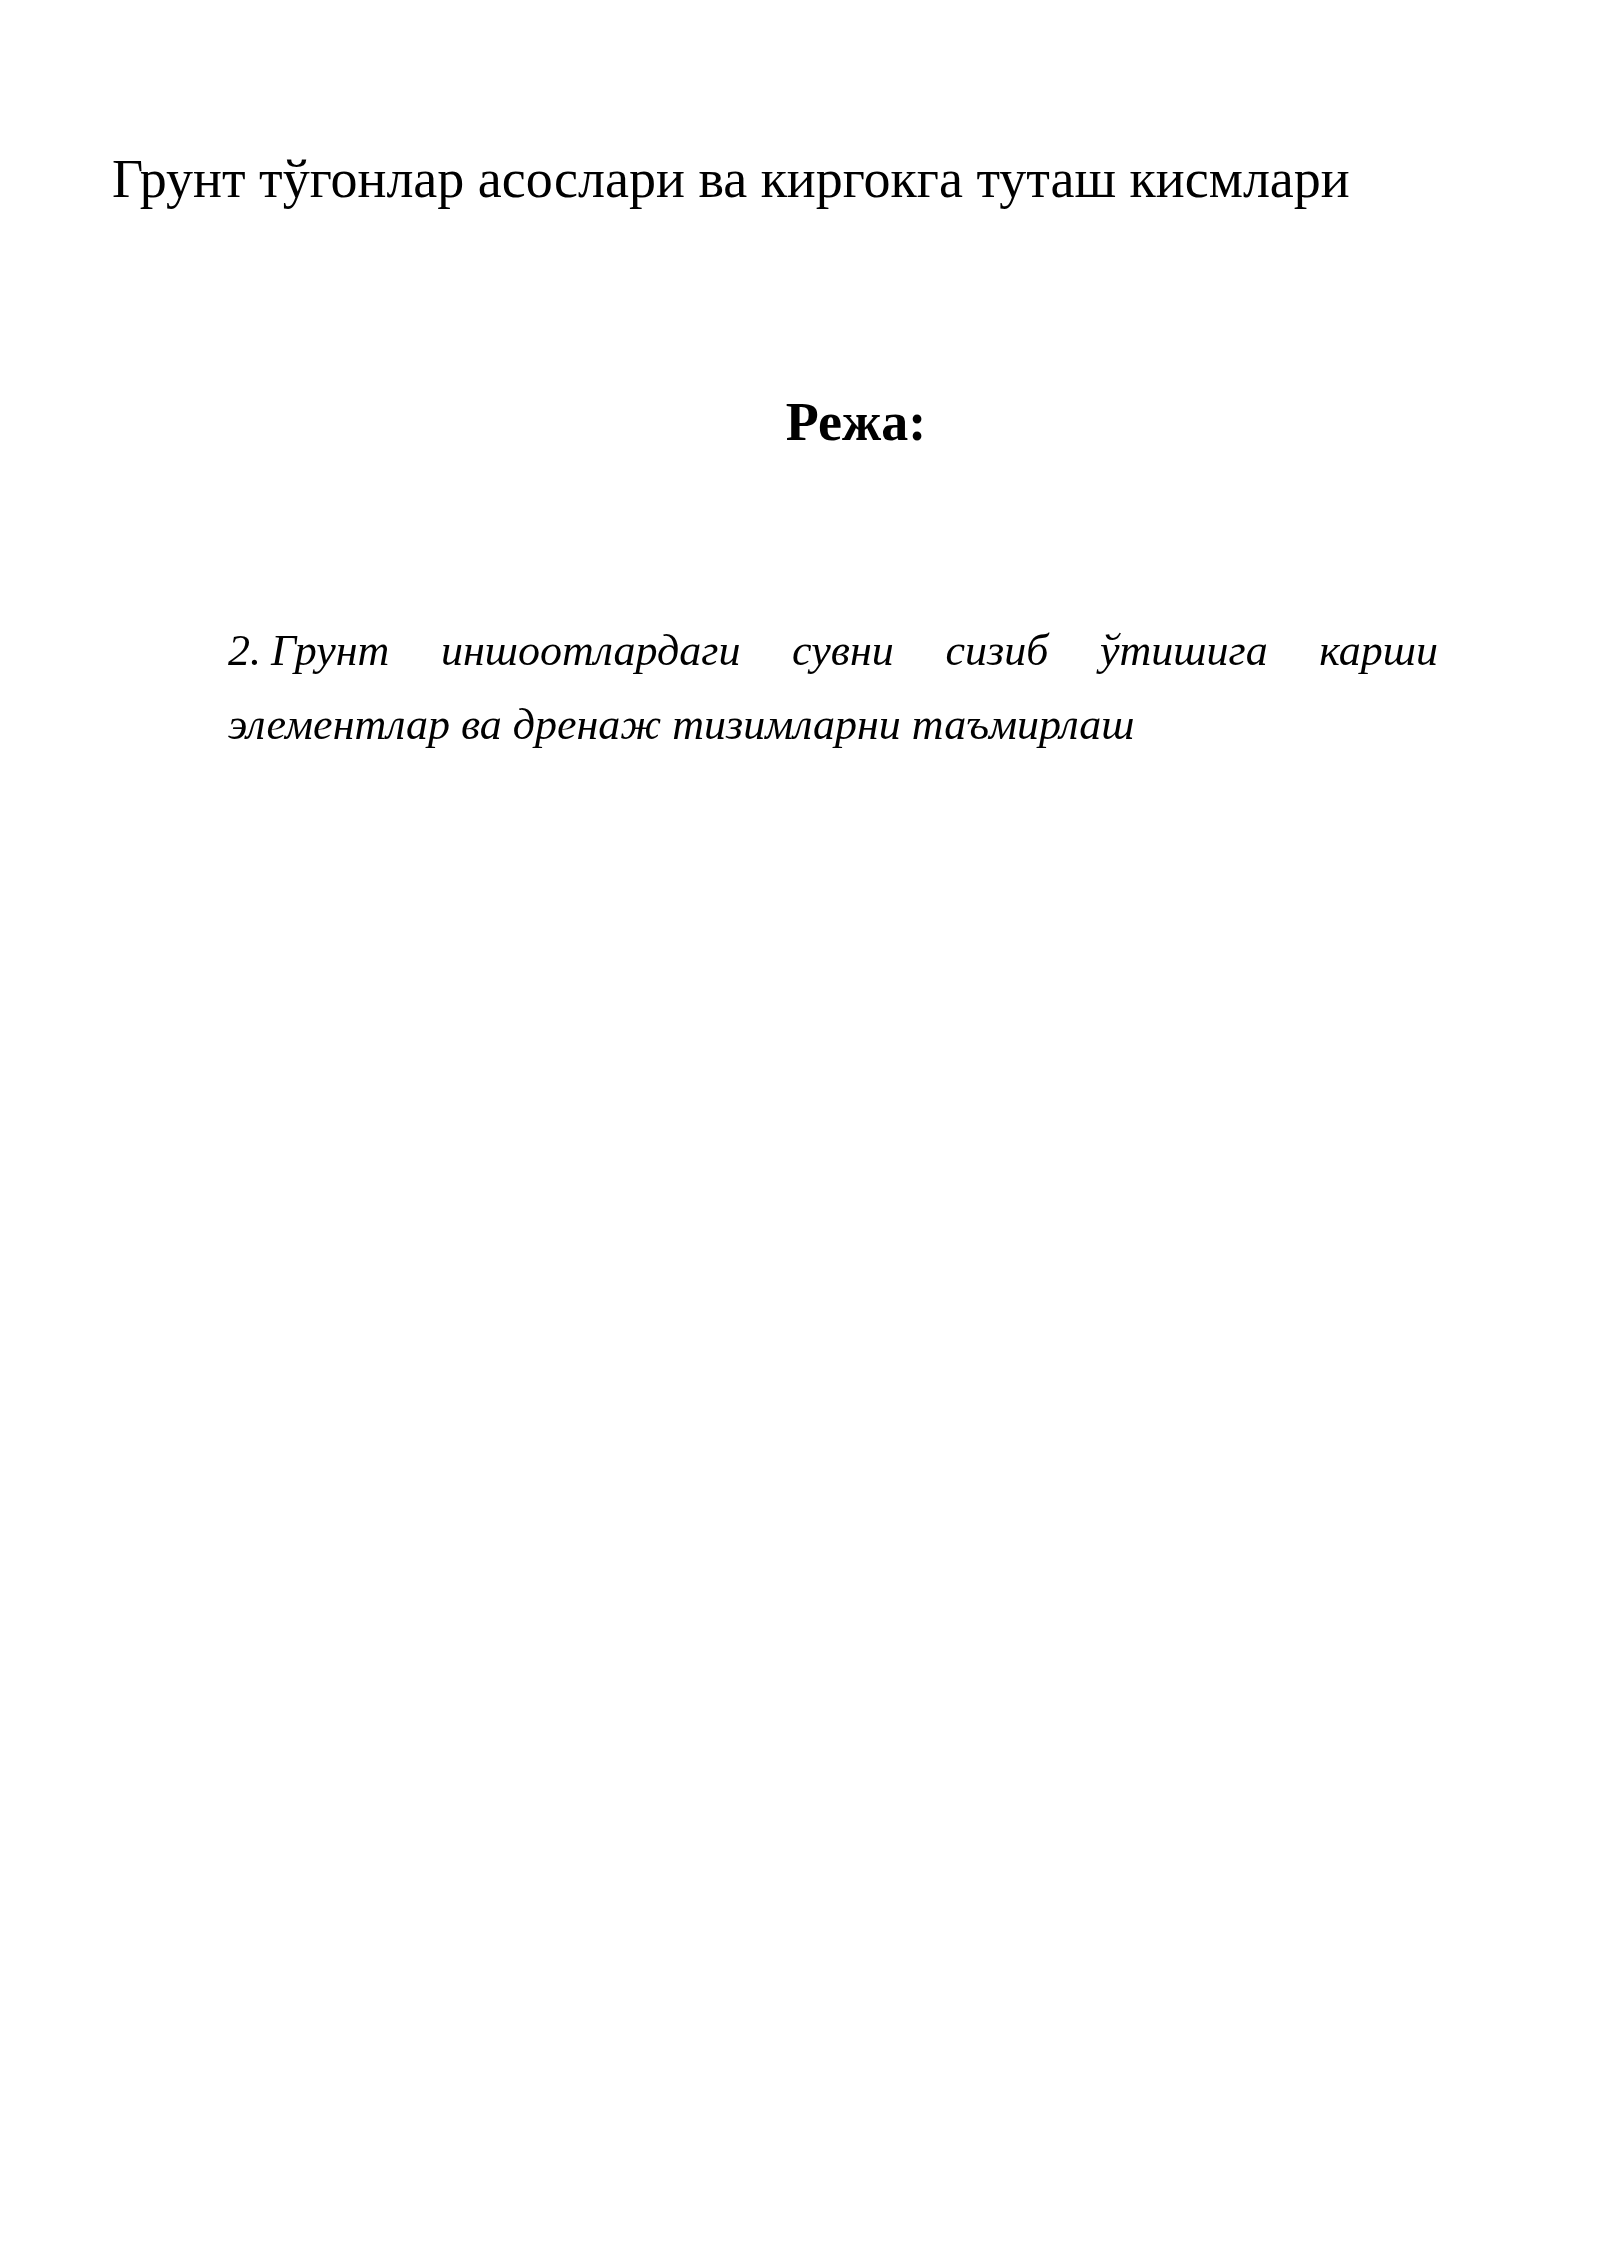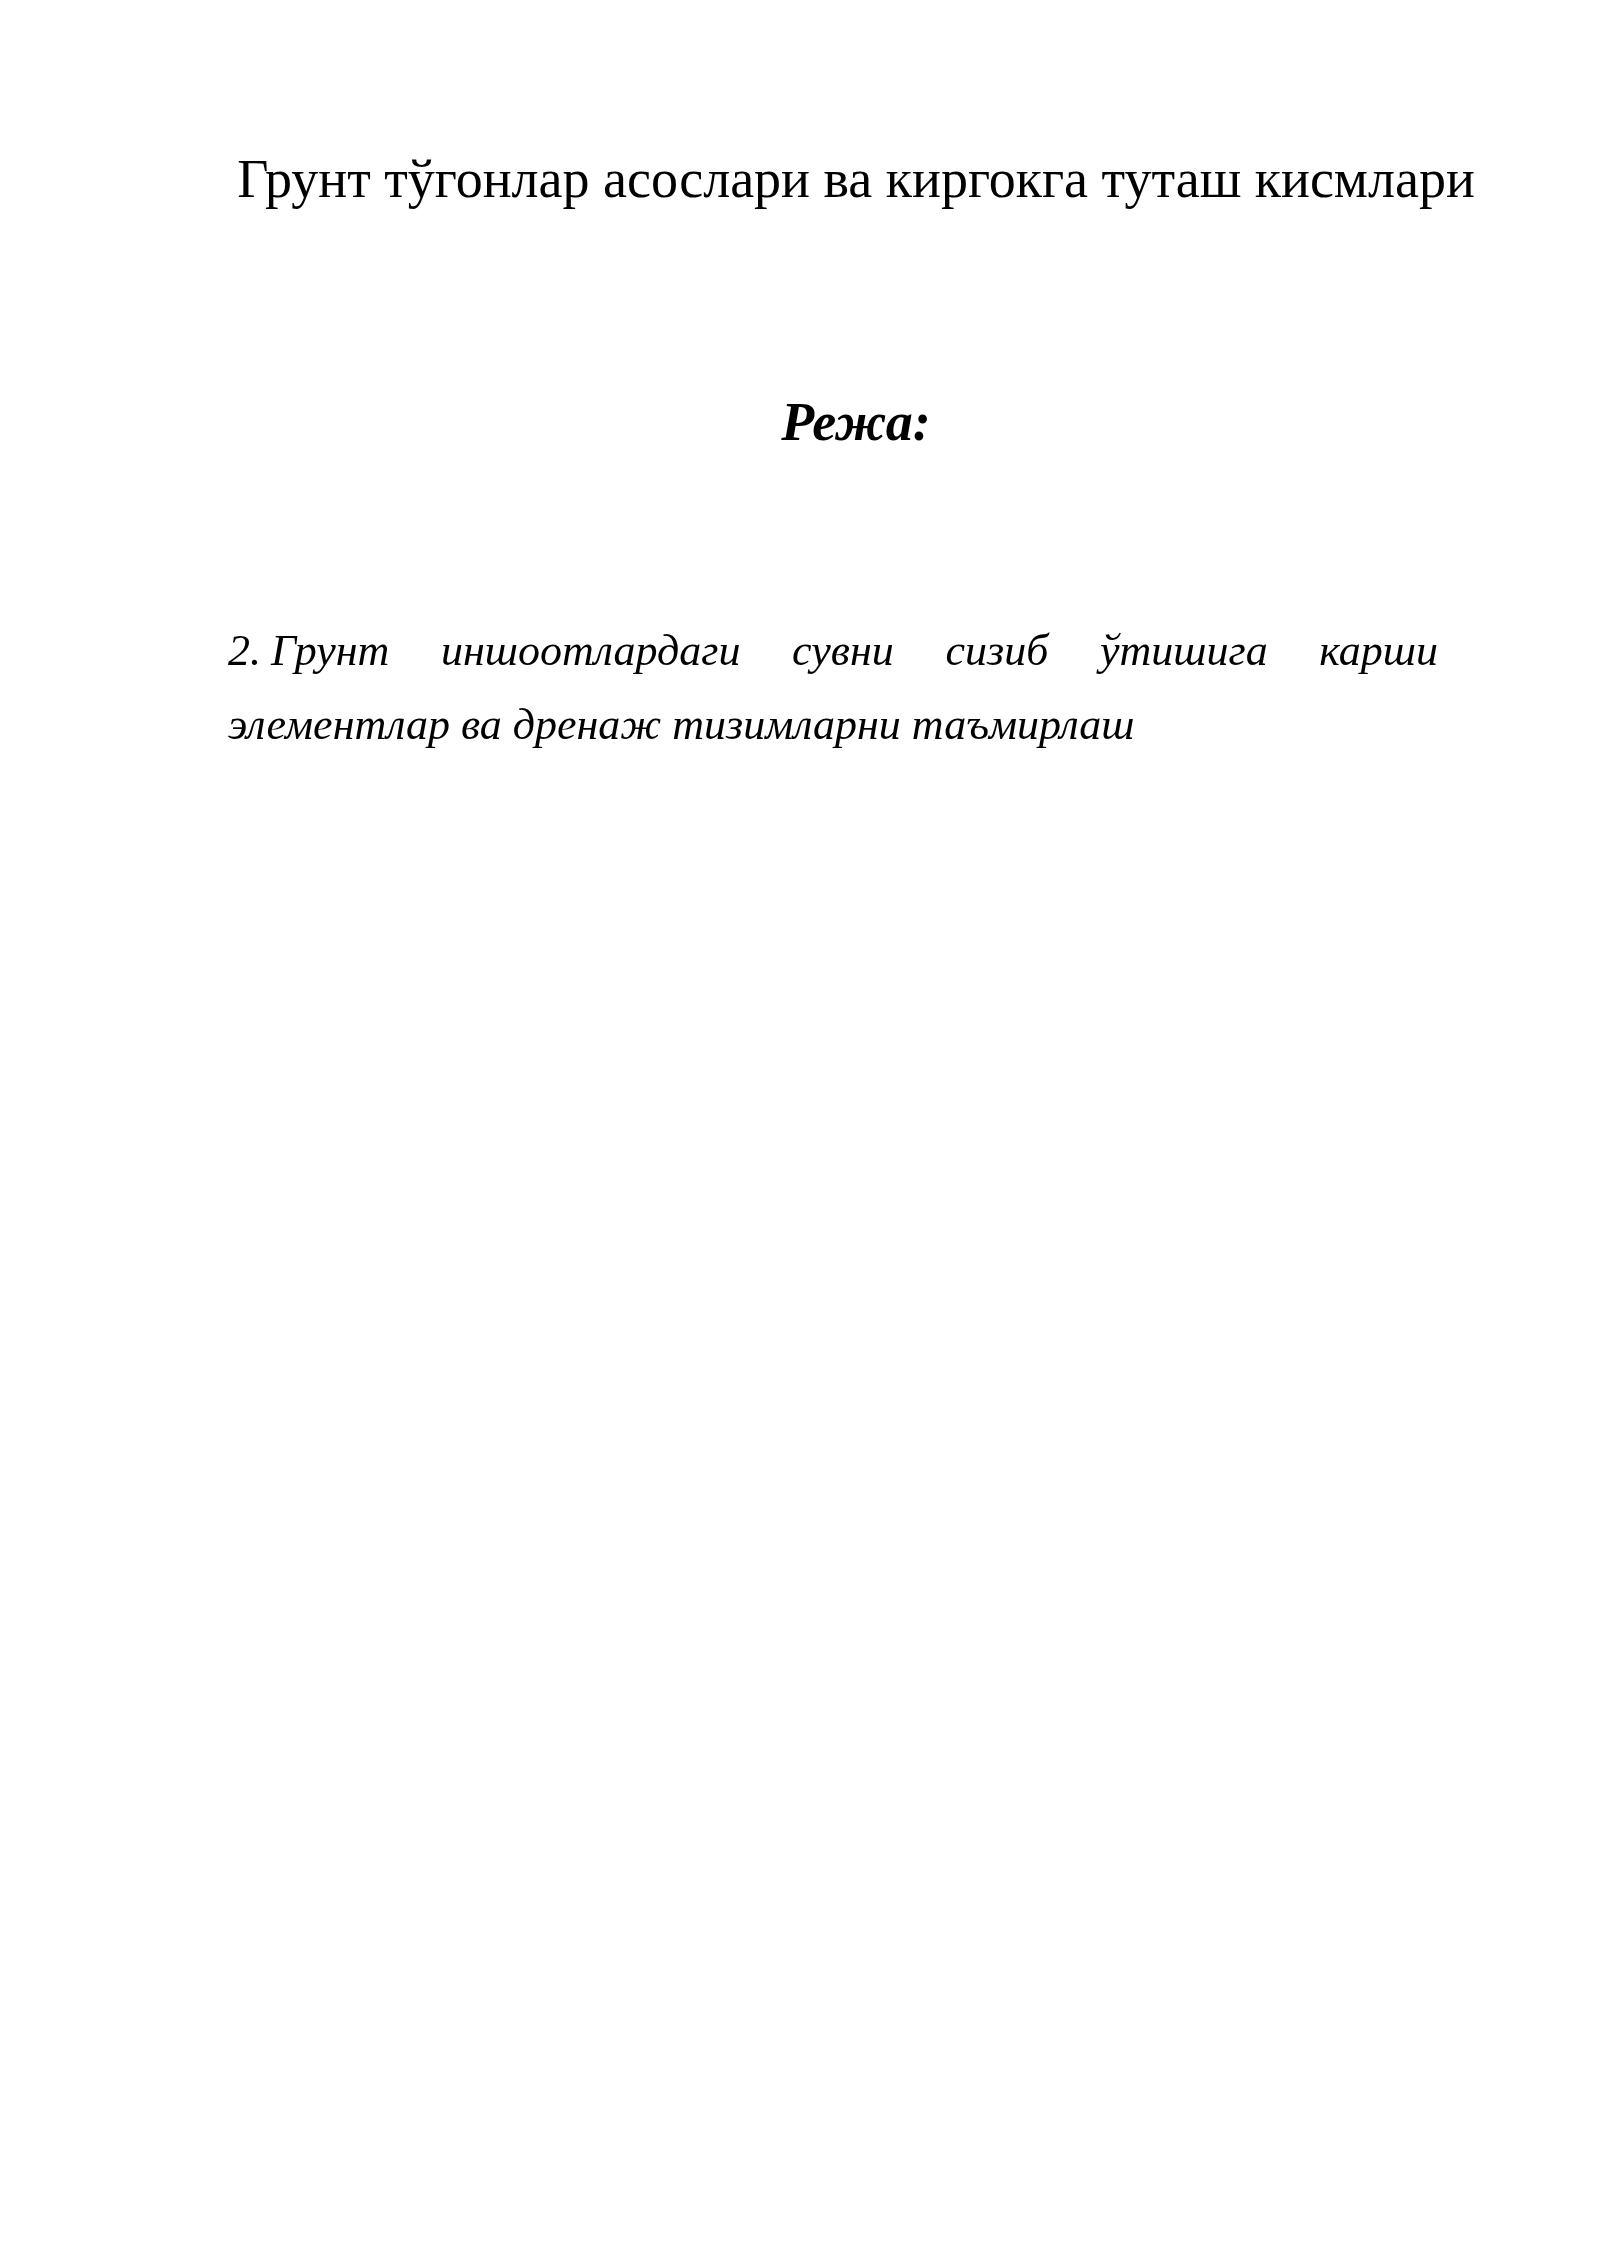--- a/index.html
+++ b/index.html
@@ -18,37 +18,36 @@
   .page {
     position: relative;
     width: 1600px;
     height: 2262px;
     background: #ffffff;
   }
   
   .doc-title {
     margin: 130px 0 0 112px;
     width: 1488px;
-    text-align: center;
+    text-align: left;
     font-size: 54px;
     line-height: 99px;
     font-weight: normal;
   }
   .doc-title .title-line {
     display: block;
   }
   
   .plan-heading {
     margin: 144px 0 0 112px;
     width: 1488px;
     text-align: center;
     font-size: 54px;
     line-height: 99px;
     font-weight: bold;
-    font-style: italic;
   }
   
   .plan-list {
     margin: 142px 0 0 228px;
     width: 1210px;
     font-size: 44px;
     line-height: 74px;
     font-style: italic;
     text-align: justify;
   }

